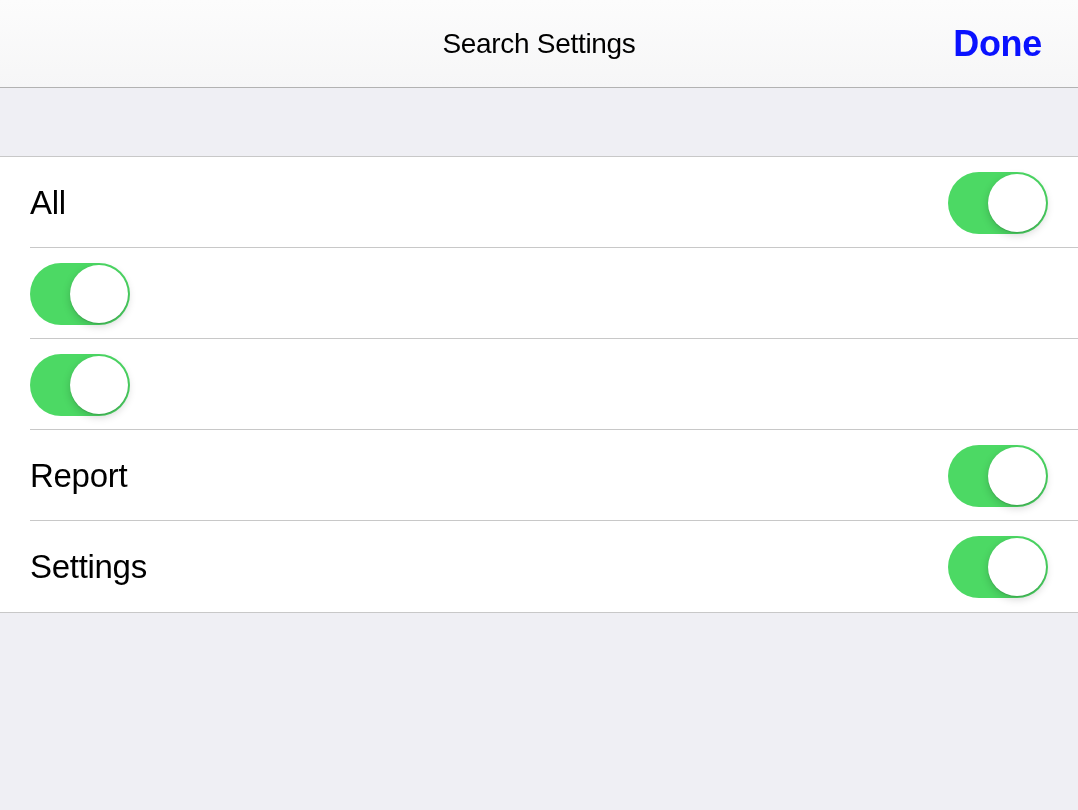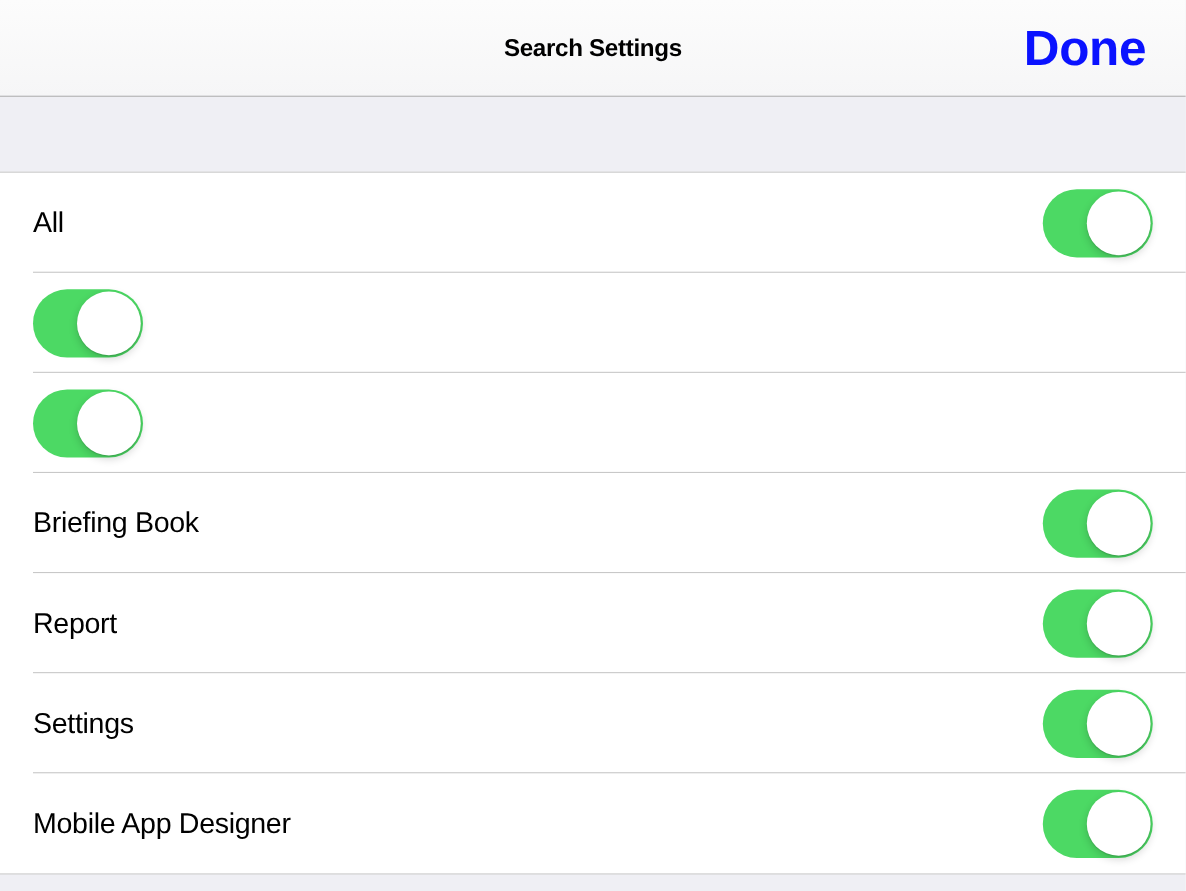--- a/index.html
+++ b/index.html
@@ -17,31 +17,31 @@
     .navbar {
       height: 88px;
       background: linear-gradient(to bottom, #fcfcfc, #f6f6f7);
       border-bottom: 1px solid #b2b2b2;
       position: relative;
       display: flex;
       align-items: center;
       justify-content: center;
     }
     .navbar-title {
-      font-size: 22px;
-      font-weight: 700;
+      font-size: 28px;
+      font-weight: 400;
       color: #000;
       letter-spacing: -0.3px;
     }
     .navbar-done {
       position: absolute;
       right: 36px;
       top: 50%;
       transform: translateY(-50%);
-      font-size: 45px;
+      font-size: 36px;
       font-weight: 600;
       color: #0a12ff;
       cursor: pointer;
       letter-spacing: -0.3px;
     }
     .spacer {
       height: 68px;
       background: #efeff4;
     }
     .settings-list {
@@ -61,21 +61,21 @@
     .settings-row:not(:last-child)::after {
       content: "";
       position: absolute;
       left: 30px;
       right: 0;
       bottom: 0;
       height: 1px;
       background: #c8c8c8;
     }
     .row-label {
-      font-size: 26px;
+      font-size: 33px;
       font-weight: 400;
       color: #000;
       letter-spacing: -0.3px;
     }
     .switch {
       position: relative;
       width: 100px;
       height: 62px;
       cursor: pointer;
     }
@@ -129,45 +129,31 @@
     </div>
   </div>
 
   <div class="settings-row">
     <div class="switch on">
       <div class="switch-track"></div>
       <div class="switch-knob"></div>
     </div>
   </div>
 
-  <div class="settings-row">
-    <span class="row-label">Briefing Book</span>
-    <div class="switch on">
-      <div class="switch-track"></div>
-      <div class="switch-knob"></div>
-    </div>
-  </div>
 
   <div class="settings-row">
     <span class="row-label">Report</span>
     <div class="switch on">
       <div class="switch-track"></div>
       <div class="switch-knob"></div>
     </div>
   </div>
 
   <div class="settings-row">
     <span class="row-label">Settings</span>
     <div class="switch on">
       <div class="switch-track"></div>
       <div class="switch-knob"></div>
     </div>
   </div>
 
-  <div class="settings-row">
-    <span class="row-label">Mobile App Designer</span>
-    <div class="switch on">
-      <div class="switch-track"></div>
-      <div class="switch-knob"></div>
-    </div>
-  </div>
 
 </div>
 
 </body></html>

